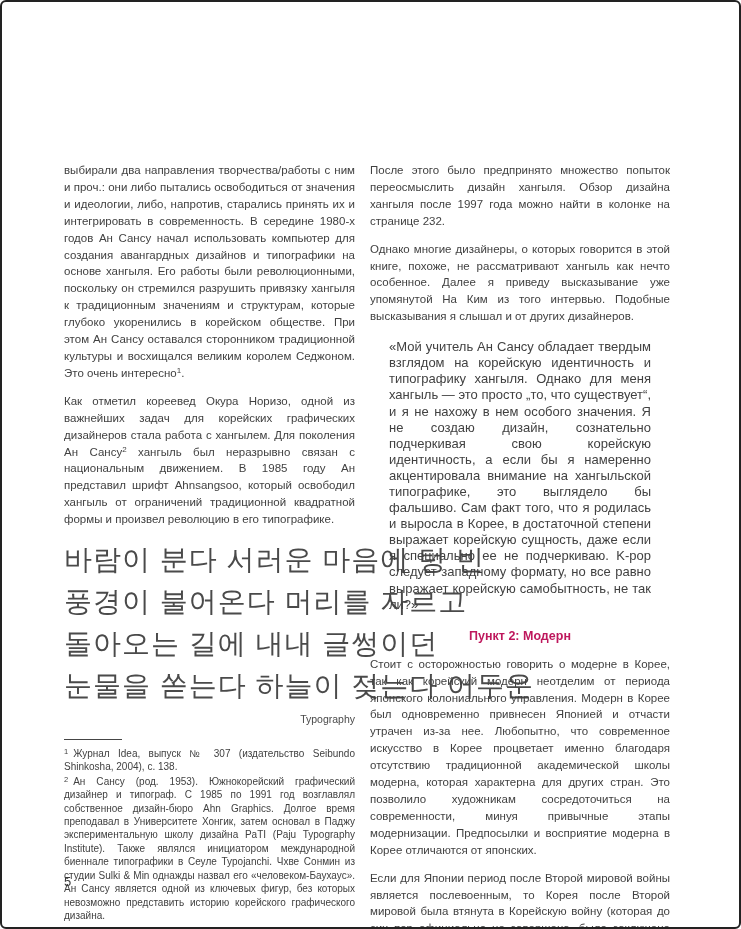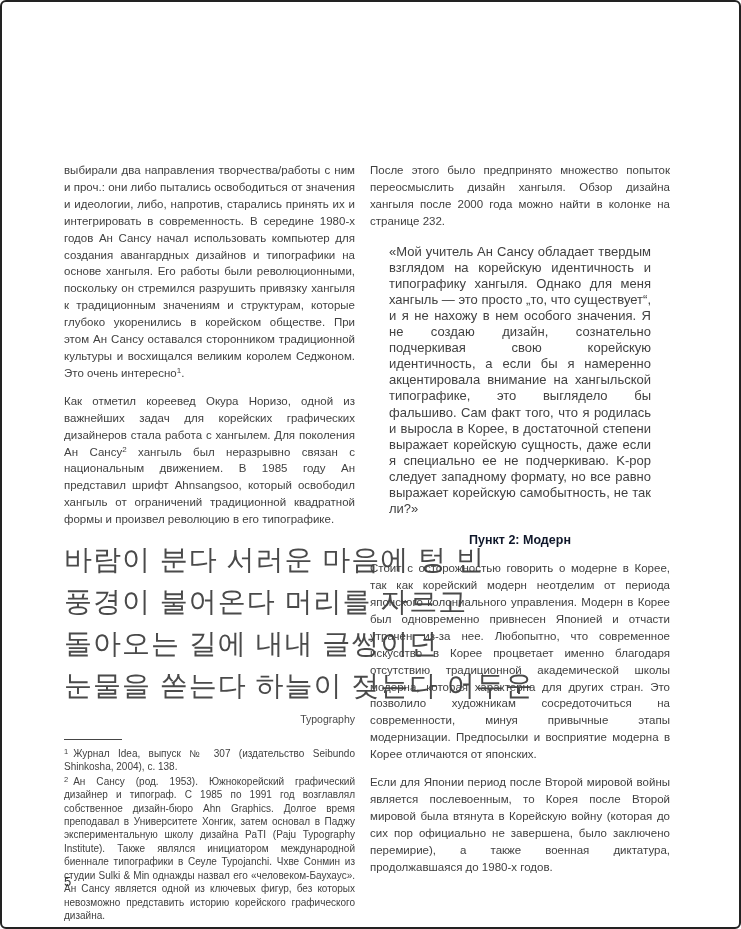--- a/index.html
+++ b/index.html
@@ -90,21 +90,21 @@
     line-height: 16.1px;
     text-align: justify;
     hyphens: auto;
     color: #414141;
   }
   h2.section {
     margin: 16px 0 13px 0;
     font-size: 12.5px;
     font-weight: bold;
     text-align: center;
-    color: #0f172a;
+    color: #be185d;
   }
 </style>
 </head>
 <body>
 
 <div class="page">
 
   <div class="col col-left">
 
     <p class="body"><span>выбирали два направления творчества/работы с ним и проч.: они либо пытались освободиться от значения и идеологии, либо, напротив, старались принять их и интегрировать в современность. В середине 1980-х годов Ан Сансу начал использовать компьютер для создания авангардных дизайнов и типографики на основе хангыля. Его работы были революционными, поскольку он стремился разрушить привязку хангыля к традиционным значениям и структурам, которые глубоко укоренились в корейском обществе. При этом Ан Сансу оставался сторонником традиционной культуры и восхищался великим королем Седжоном. Это очень интересно</span><sup class="fnref">1</sup><span>.</span></p>
@@ -122,22 +122,23 @@
     <div class="footnotes">
       <div class="fn-rule"></div>
       <p class="fn"><sup>1</sup><span>Журнал Idea, выпуск № 307 (издательство Seibundo Shinkosha, 2004), с. 138.</span></p>
       <p class="fn"><sup>2</sup><span>Ан Сансу (род. 1953). Южнокорейский графический дизайнер и типограф. С 1985 по 1991 год возглавлял собственное дизайн-бюро Ahn Graphics. Долгое время преподавал в Университете Хонгик, затем основал в Паджу экспериментальную школу дизайна PaTI (Paju Typography Institute). Также являлся инициатором международной биеннале типографики в Сеуле Typojanchi. Чхве Сонмин из студии Sulki &amp; Min однажды назвал его «человеком-Баухаус». Ан Сансу является одной из ключевых фигур, без которых невозможно представить историю корейского графического дизайна.</span></p>
     </div>
 
   </div>
 
   <div class="col col-right">
 
-    <p class="body">После этого было предпринято множество попыток переосмыслить дизайн хангыля. Обзор дизайна хангыля после 2000 года можно найти в колонке на странице 232.</p>
+    <p class="body">После этого было предпринято множество попыток переосмыслить дизайн хангыля. Обзор дизайна хангыля после 1997 года можно найти в колонке на странице 232.</p>
 
+    <p class="body">Однако многие дизайнеры, о которых говорится в этой книге, похоже, не рассматривают хангыль как нечто особенное. Далее я приведу высказывание уже упомянутой На Ким из того интервью. Подобные высказывания я слышал и от других дизайнеров.</p>
 
     <blockquote class="quote">«Мой учитель Ан Сансу обладает твердым взглядом на корейскую идентичность и типографику хангыля. Однако для меня хангыль — это просто „то, что существует“, и я не нахожу в нем особого значения. Я не создаю дизайн, сознательно подчеркивая свою корейскую идентичность, а если бы я намеренно акцентировала внимание на хангыльской типографике, это выглядело бы фальшиво. Сам факт того, что я родилась и выросла в Корее, в достаточной степени выражает корейскую сущность, даже если я специально ее не подчеркиваю. K-pop следует западному формату, но все равно выражает корейскую самобытность, не так ли?»</blockquote>
 
     <h2 class="section">Пункт 2: Модерн</h2>
 
     <p class="body">Стоит с осторожностью говорить о модерне в Корее, так как корейский модерн неотделим от периода японского колониального управления. Модерн в Корее был одновременно привнесен Японией и отчасти утрачен из-за нее. Любопытно, что современное искусство в Корее процветает именно благодаря отсутствию традиционной академической школы модерна, которая характерна для других стран. Это позволило художникам сосредоточиться на современности, минуя привычные этапы модернизации. Предпосылки и восприятие модерна в Корее отличаются от японских.</p>
 
     <p class="body">Если для Японии период после Второй мировой войны является послевоенным, то Корея после Второй мировой была втянута в Корейскую войну (которая до сих пор официально не завершена, было заключено перемирие), а также военная диктатура, продолжавшаяся до 1980-х годов.</p>
 
   </div>

